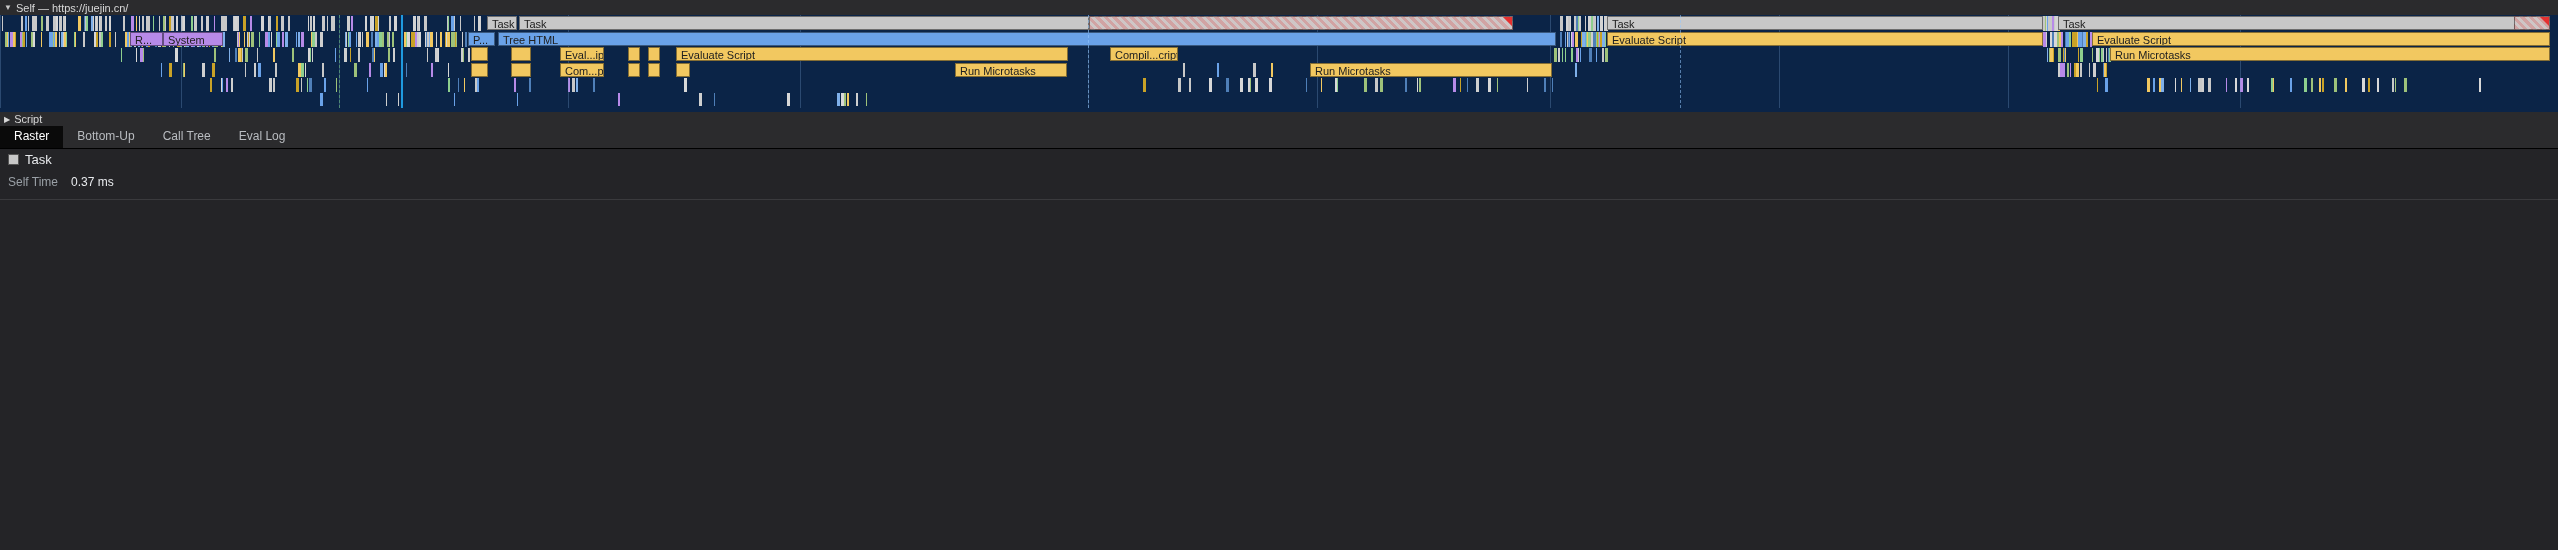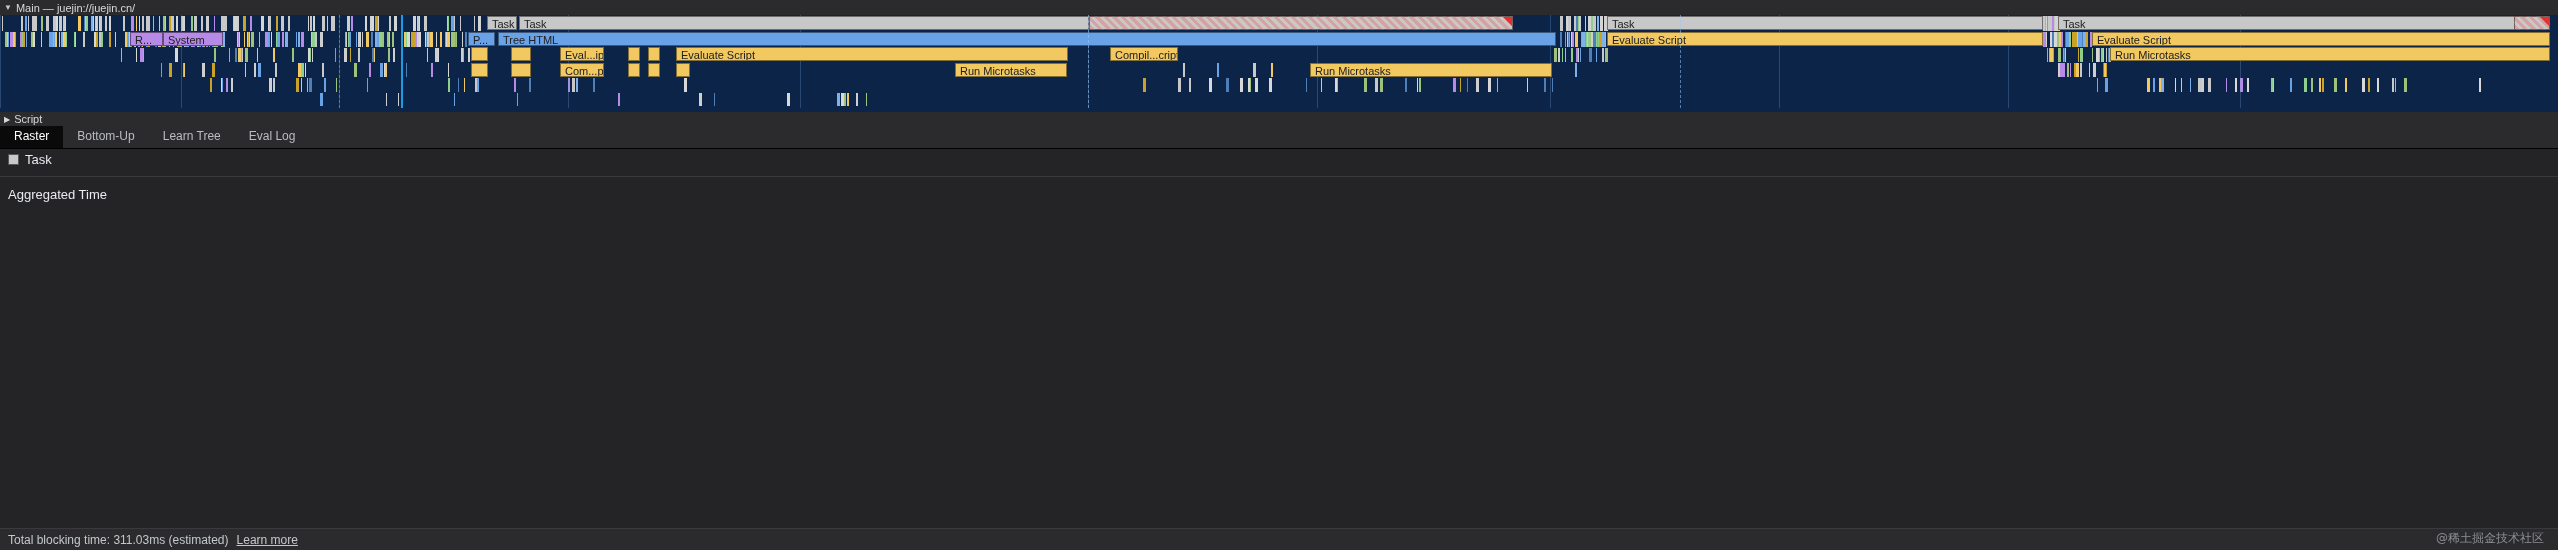--- a/index.html
+++ b/index.html
@@ -87,21 +87,21 @@
              font-family:"DejaVu Sans",sans-serif;}
   .resize-nub{position:absolute;left:281px;top:0;width:36px;height:3px;background:#4a4a4d;border-radius:2px;}
 </style>
 </head>
 <body>
 
 <div id="flame-panel">
 
   <div class="track-header">
     <span class="tri">▼</span>
-    <span class="track-title">Main — juejin://juejin.cn/</span>
+    <span class="track-title">Self — https://juejin.cn/</span>
   </div>
 
   <div id="main-track">
     <div class="slivers" id="sliver-layer">
         <div class="sv" style="left: 33.7px; width: 3.1px; top: 1px; height: 15px; background: rgb(200, 200, 200);"></div>
         <div class="sv" style="left: 326.5px; width: 1.7px; top: 1px; height: 15px; background: rgb(200, 200, 200);"></div>
         <div class="sv" style="left: 91.1px; width: 2px; top: 1px; height: 15px; background: rgb(127, 176, 234);"></div>
         <div class="sv" style="left: 63px; width: 2.6px; top: 1px; height: 15px; background: rgb(212, 212, 212);"></div>
         <div class="sv" style="left: 122.5px; width: 2.6px; top: 1px; height: 15px; background: rgb(200, 200, 200);"></div>
         <div class="sv" style="left: 451px; width: 2.3px; top: 1px; height: 15px; background: rgb(142, 207, 142);"></div>
@@ -816,38 +816,36 @@
     <span>Script</span>
   </div>
 </div>
 
 <div id="drawer">
   <div class="resize-nub"></div>
 
   <div id="tabbar">
       <div class="tab active">Raster</div>
       <div class="tab">Bottom-Up</div>
-      <div class="tab">Learn Tree</div>
+      <div class="tab">Call Tree</div>
       <div class="tab">Eval Log</div>
     </div>
 
   <div id="details">
 
     <div class="det-row">
       <span class="swatch" id="event-swatch" style="background: rgb(200, 200, 200);"></span>
       <span class="det-title">Task</span>
     </div>
 
 
 
+    <div class="kv">
+      <span class="k">Self Time</span>
+      <span class="v">0.37 ms</span>
+    </div>
 
     <div class="hr"></div>
 
-    <div class="section-title">Aggregated Time</div>
 
   </div>
 
-  <div id="statusbar">
-    <span>Total blocking time: 311.03ms (estimated)</span>
-    <span class="learn">Learn more</span>
-    <span id="watermark">@稀土掘金技术社区</span>
-  </div>
 </div>
 
 </body></html>

